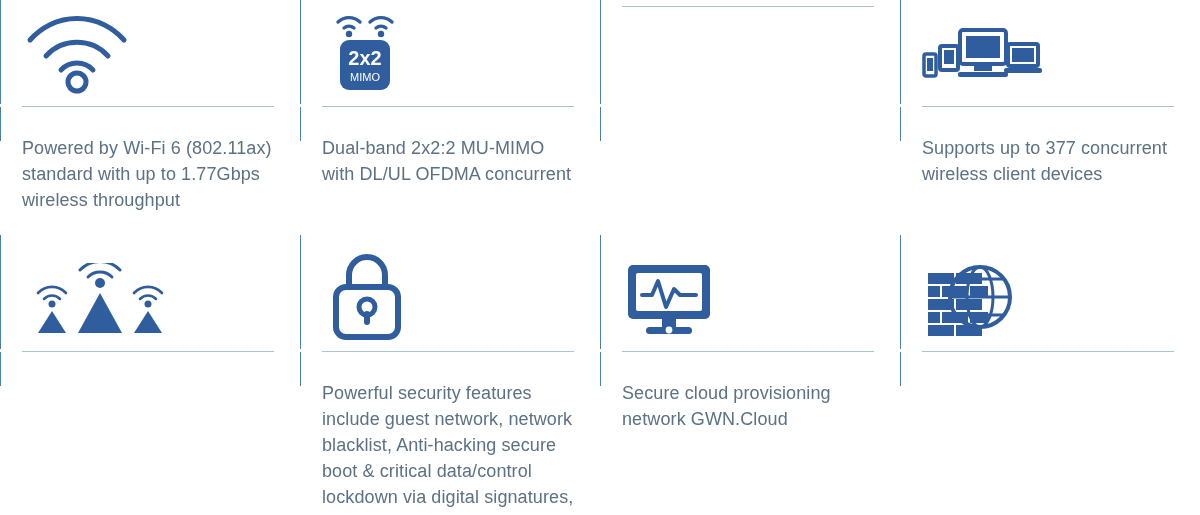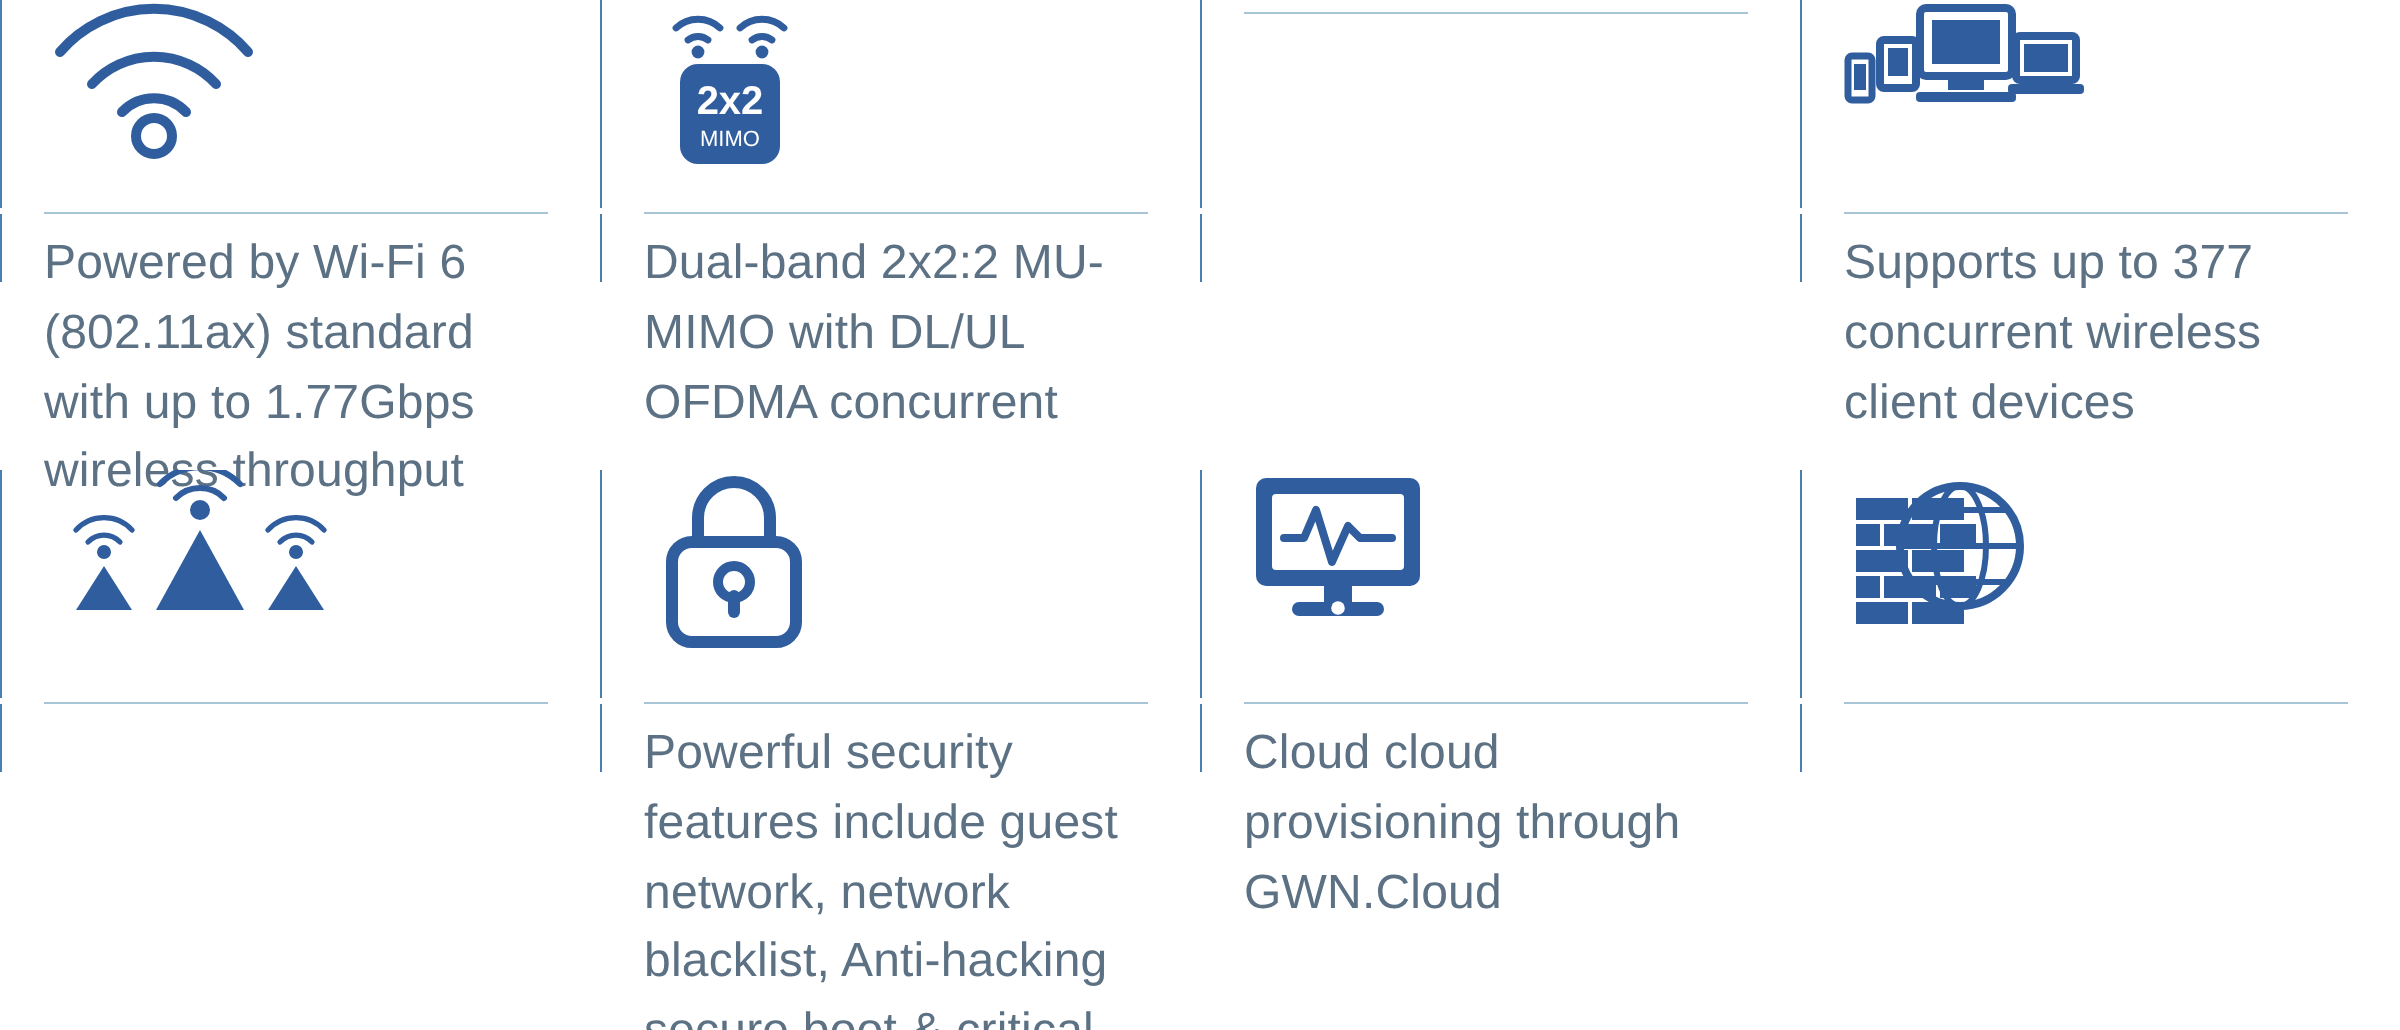--- a/index.html
+++ b/index.html
@@ -21,21 +21,21 @@
     grid-template-rows: 235px 280px;
   }
   .cell {
     position: relative;
     padding-left: 22px;
     box-sizing: border-box;
   }
   .icon-box {
     height: 100px;
     display: flex;
-    align-items: flex-start;
+    align-items: flex-end;
     padding-bottom: 4px;
     box-sizing: border-box;
   }
   .cell .icon-wrap {
     display: block;
   }
   .rule {
     width: 252px;
     height: 1px;
     background: #a8c5d8;
@@ -51,22 +51,22 @@
   .tick-top {
     top: 0;
     height: 104px;
   }
   .tick-bottom {
     top: 107px;
     height: 34px;
   }
   .desc {
     width: 258px;
-    margin-top: 8px;
-    font-size: 24px;
+    margin-top: 28px;
+    font-size: 18px;
     line-height: 1.45;
     color: #5c7183;
     letter-spacing: 0.1px;
   }
   
   .row2 .icon-box {
     height: 110px;
   }
   .row2 .tick-top {
     height: 114px;
@@ -221,21 +221,21 @@
           <rect x="14" y="12" width="66" height="38" rx="2" fill="#ffffff"></rect>
           <polyline points="20,34 30,34 36,20 44,46 52,28 58,34 74,34" fill="none" stroke="#2f5d9e" stroke-width="4" stroke-linecap="round" stroke-linejoin="round"></polyline>
           <rect x="40" y="58" width="14" height="8" fill="#2f5d9e"></rect>
           <rect x="24" y="66" width="46" height="7" rx="3.5" fill="#2f5d9e"></rect>
           <circle cx="47" cy="69" r="3.4" fill="#ffffff"></circle>
         </svg>
       </span>
     </div>
     <div class="rule"></div>
     <div class="tick tick-bottom"></div>
-    <div class="desc">Cloud cloud provisioning through GWN.Cloud</div>
+    <div class="desc">Secure cloud provisioning network GWN.Cloud</div>
   </div>
 
   <div class="cell row2">
     <div class="tick tick-top"></div>
     <div class="icon-box">
       <span class="icon-wrap">
         <svg width="96" height="82" viewBox="0 0 96 82">
           <circle cx="58" cy="38" r="30" fill="none" stroke="#2f5d9e" stroke-width="4"></circle>
           <ellipse cx="58" cy="38" rx="13" ry="30" fill="none" stroke="#2f5d9e" stroke-width="3"></ellipse>
           <line x1="28" y1="38" x2="88" y2="38" stroke="#2f5d9e" stroke-width="3"></line>

